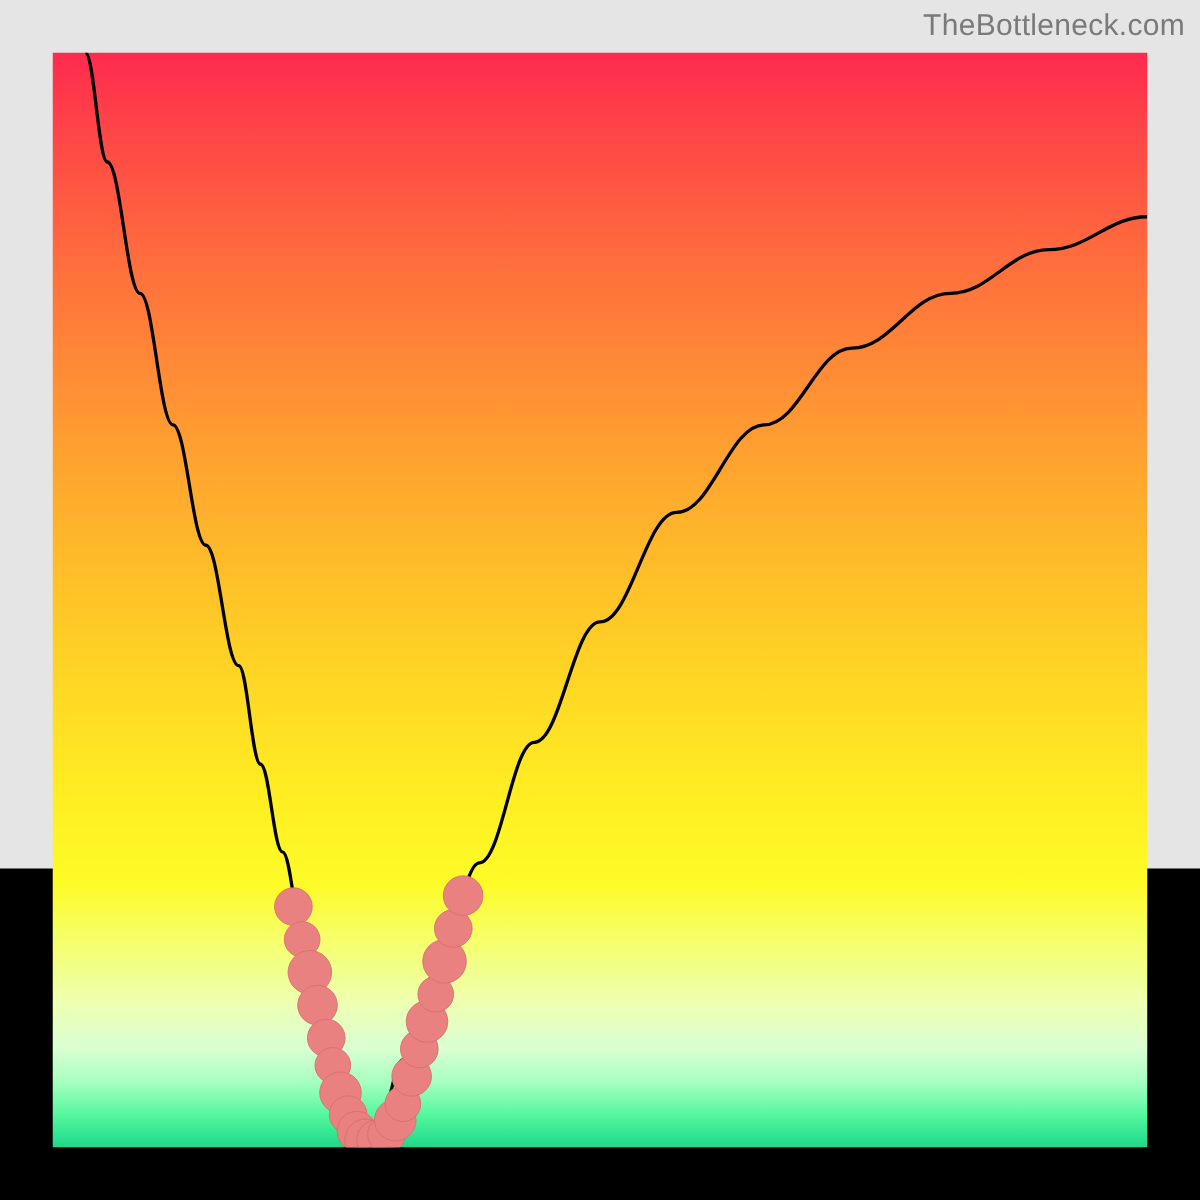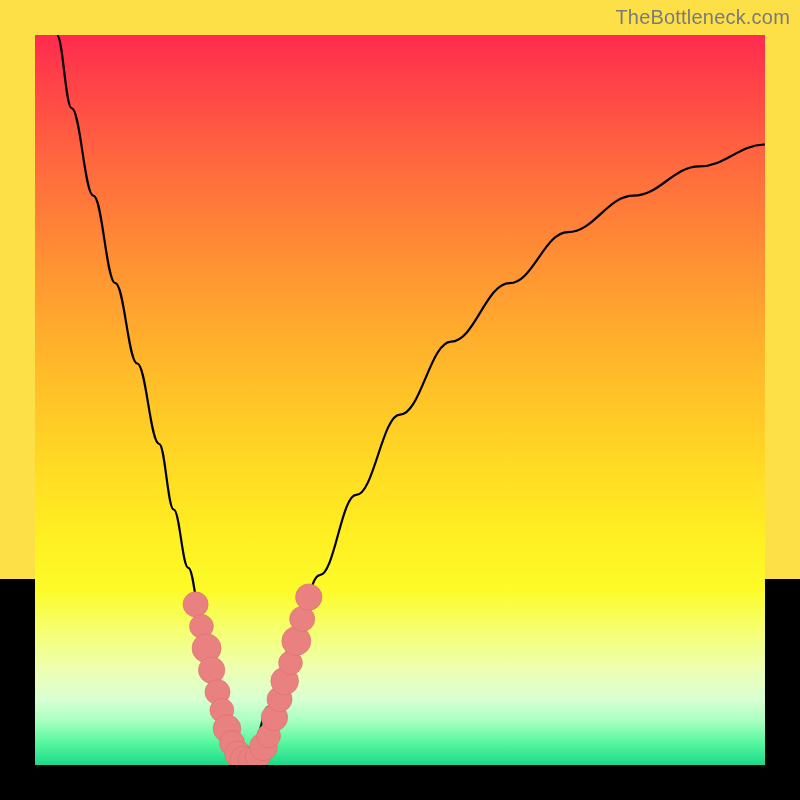--- a/index.html
+++ b/index.html
@@ -10,21 +10,21 @@
     overflow: hidden;
     background: #000;
     font-family: Arial, Helvetica, sans-serif;
   }
   .frame {
     position: absolute;
     left: 0;
     top: 0;
     width: 800px;
     height: 579px;
-    background: #fde047;
+    background: #e5e5e5;
   }
   .plot-area {
     position: absolute;
     left: 35px;
     top: 35px;
     width: 730px;
     height: 730px;
     overflow: hidden;
   }
   .gradient-bg {

